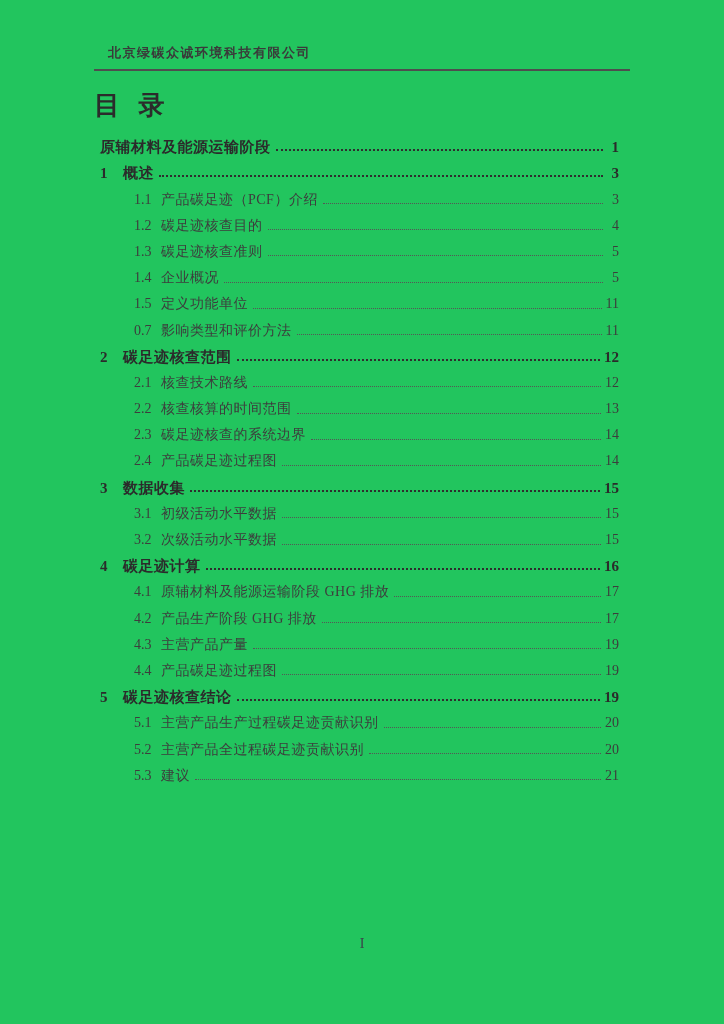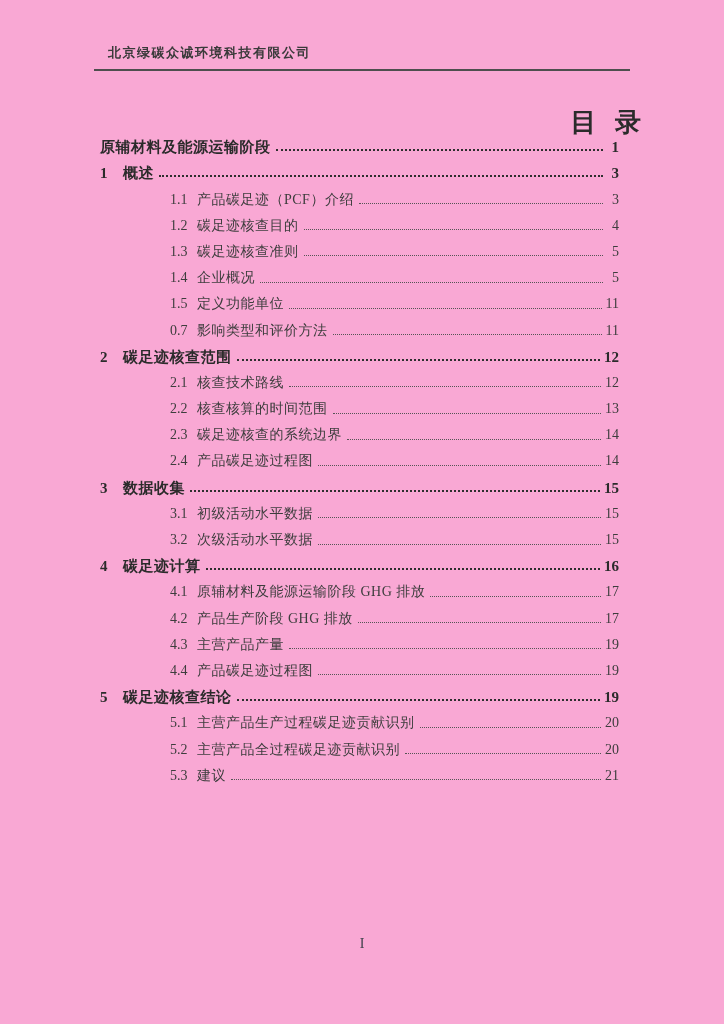--- a/index.html
+++ b/index.html
@@ -1,20 +1,20 @@
 <!DOCTYPE html>
 <html><head>
 <meta charset="utf-8">
 <style>
   html, body { margin: 0; padding: 0; background: #ffffff; }
   .page {
     position: relative;
     width: 724px;
     height: 1024px;
-    background: #f9a8d4;
+    background: #22c55e;
     overflow: hidden;
     font-family: "Liberation Serif", "DejaVu Serif", serif;
     color: #2e2e2e;
   }
   .header {
     position: absolute;
     top: 44px;
     left: 94px;
     width: 536px;
     box-sizing: border-box;
@@ -27,22 +27,22 @@
     font-weight: 700;
     color: #3a3a3a;
   }
   .header .company { padding-left: 14px; letter-spacing: 1.5px; }
   .header .file { padding-right: 11px; letter-spacing: 0.3px; }
   .doc-title {
     position: absolute;
     top: 88px;
     left: 94px;
     width: 536px;
-    margin: 17px;
-    text-align: right;
+    margin: 0;
+    text-align: left;
     font-size: 26px;
     font-weight: 700;
     letter-spacing: 6px;
     color: #2b2b2b;
   }
   .toc {
     position: absolute;
     top: 131px;
     left: 100px;
     width: 519px;
@@ -50,21 +50,21 @@
   .toc-row {
     display: flex;
     align-items: flex-end;
     height: 26.2px;
     cursor: pointer;
   }
   .toc-row .num, .toc-row .label, .toc-row .page-num { line-height: 20px; white-space: nowrap; }
   .lvl0 { font-weight: 700; font-size: 15px; color: #2b2b2b; }
   .lvl1 { font-size: 14px; color: #3d3d3d; padding-left: 34px; }
   .lvl0 .num { flex: none; width: 23px; }
-  .lvl1 .num { flex: none; width: 27px; margin-left: 36px; }
+  .lvl1 .num { flex: none; width: 27px; }
   .label { flex: none; letter-spacing: 0.5px; }
   .leader {
     flex: 1;
     align-self: flex-end;
     border-bottom: 2px dotted #2e2e2e;
     margin: 0 4px 6px 5px;
     min-width: 10px;
   }
   .lvl1 .leader {
     border-bottom-width: 1.5px;

